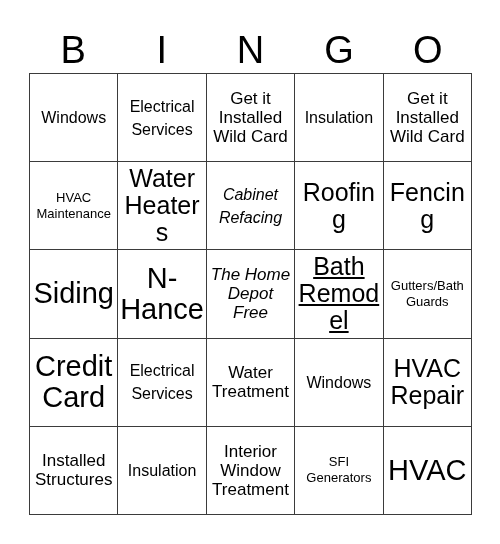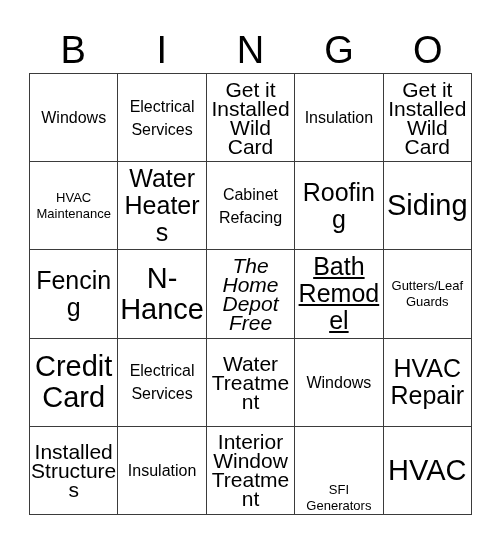--- a/index.html
+++ b/index.html
@@ -76,21 +76,21 @@
     box-sizing: border-box;
     color: #000000;
     font-weight: 400;
     word-wrap: break-word;
     white-space: pre-line;
   }
   
   .sz-xl  { font-size: 29px; line-height: 31px; }
   .sz-lg  { font-size: 25px; line-height: 27px; }
   .sz-md  { font-size: 16px; line-height: 23px; }
-  .sz-sm  { font-size: 21px; line-height: 19px; }
+  .sz-sm  { font-size: 17px; line-height: 19px; }
   .sz-xs  { font-size: 13px; line-height: 16px; }
 </style>
 </head>
 <body style="background: rgb(255, 255, 255);">
 
 <div id="bingo-card">
 
   <div id="bingo-header">
     <div class="header-letter">B</div>
     <div class="header-letter">I</div>
@@ -123,49 +123,49 @@
       </div>
 
     <div class="bingo-cell" style="border-right-color: rgb(59, 59, 59); border-bottom-color: rgb(59, 59, 59);">
         <span class="cell-text sz-xs">HVAC
 Maintenance</span>
       </div>
     <div class="bingo-cell" style="border-right-color: rgb(59, 59, 59); border-bottom-color: rgb(59, 59, 59);">
         <span class="cell-text sz-lg">Water
 Heaters</span>
       </div>
-    <div class="bingo-cell" style="border-right-color: rgb(59, 59, 59); border-bottom-color: rgb(59, 59, 59);">
+    <div class="bingo-cell" style="border-right-color: rgb(59, 59, 59); border-bottom-color: rgb(59, 59, 59); font-style: italic;">
         <span class="cell-text sz-md">Cabinet
 Refacing</span>
       </div>
     <div class="bingo-cell" style="border-right-color: rgb(59, 59, 59); border-bottom-color: rgb(59, 59, 59);">
         <span class="cell-text sz-lg">Roofing</span>
       </div>
     <div class="bingo-cell" style="border-right-color: rgb(59, 59, 59); border-bottom-color: rgb(59, 59, 59);">
+        <span class="cell-text sz-lg">Fencing</span>
+      </div>
+
+    <div class="bingo-cell" style="border-right-color: rgb(59, 59, 59); border-bottom-color: rgb(59, 59, 59);">
         <span class="cell-text sz-xl">Siding</span>
-      </div>
-
-    <div class="bingo-cell" style="border-right-color: rgb(59, 59, 59); border-bottom-color: rgb(59, 59, 59);">
-        <span class="cell-text sz-lg">Fencing</span>
       </div>
     <div class="bingo-cell" style="border-right-color: rgb(59, 59, 59); border-bottom-color: rgb(59, 59, 59);">
         <span class="cell-text sz-xl">N-
 Hance</span>
       </div>
     <div class="bingo-cell" style="border-right-color: rgb(59, 59, 59); border-bottom-color: rgb(59, 59, 59); font-style: italic;">
         <span class="cell-text sz-sm">The Home
 Depot
 Free</span>
       </div>
     <div class="bingo-cell" style="border-right-color: rgb(59, 59, 59); border-bottom-color: rgb(59, 59, 59); text-decoration: underline;">
         <span class="cell-text sz-lg">Bath
 Remodel</span>
       </div>
     <div class="bingo-cell" style="border-right-color: rgb(59, 59, 59); border-bottom-color: rgb(59, 59, 59);">
-        <span class="cell-text sz-xs">Gutters/Leaf
+        <span class="cell-text sz-xs">Gutters/Bath
 Guards</span>
       </div>
 
     <div class="bingo-cell" style="border-right-color: rgb(59, 59, 59); border-bottom-color: rgb(59, 59, 59); align-items: center;">
         <span class="cell-text sz-xl">Credit
 Card</span>
       </div>
     <div class="bingo-cell" style="border-right-color: rgb(59, 59, 59); border-bottom-color: rgb(59, 59, 59);">
         <span class="cell-text sz-md">Electrical
 Services</span>
@@ -187,21 +187,21 @@
 Structures</span>
       </div>
     <div class="bingo-cell" style="border-right-color: rgb(59, 59, 59); border-bottom-color: rgb(59, 59, 59);">
         <span class="cell-text sz-md">Insulation</span>
       </div>
     <div class="bingo-cell" style="border-right-color: rgb(59, 59, 59); border-bottom-color: rgb(59, 59, 59); align-items: center;">
         <span class="cell-text sz-sm">Interior
 Window
 Treatment</span>
       </div>
-    <div class="bingo-cell" style="border-right-color: rgb(59, 59, 59); border-bottom-color: rgb(59, 59, 59); align-items: flex-end;">
+    <div class="bingo-cell" style="border-right-color: rgb(59, 59, 59); border-bottom-color: rgb(59, 59, 59);">
         <span class="cell-text sz-xs">SFI
 Generators</span>
       </div>
     <div class="bingo-cell" style="border-right-color: rgb(59, 59, 59); border-bottom-color: rgb(59, 59, 59);">
         <span class="cell-text sz-xl">HVAC</span>
       </div>
 
   </div>
 </div>
 

